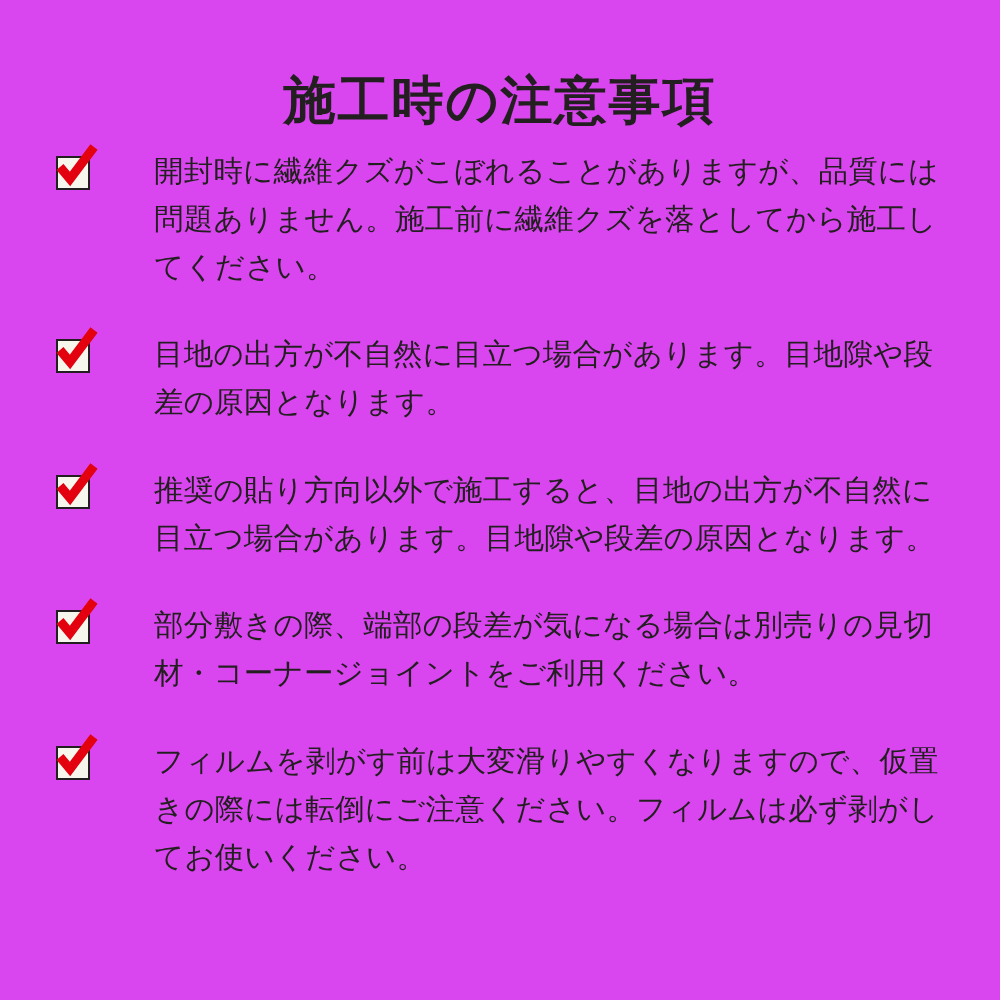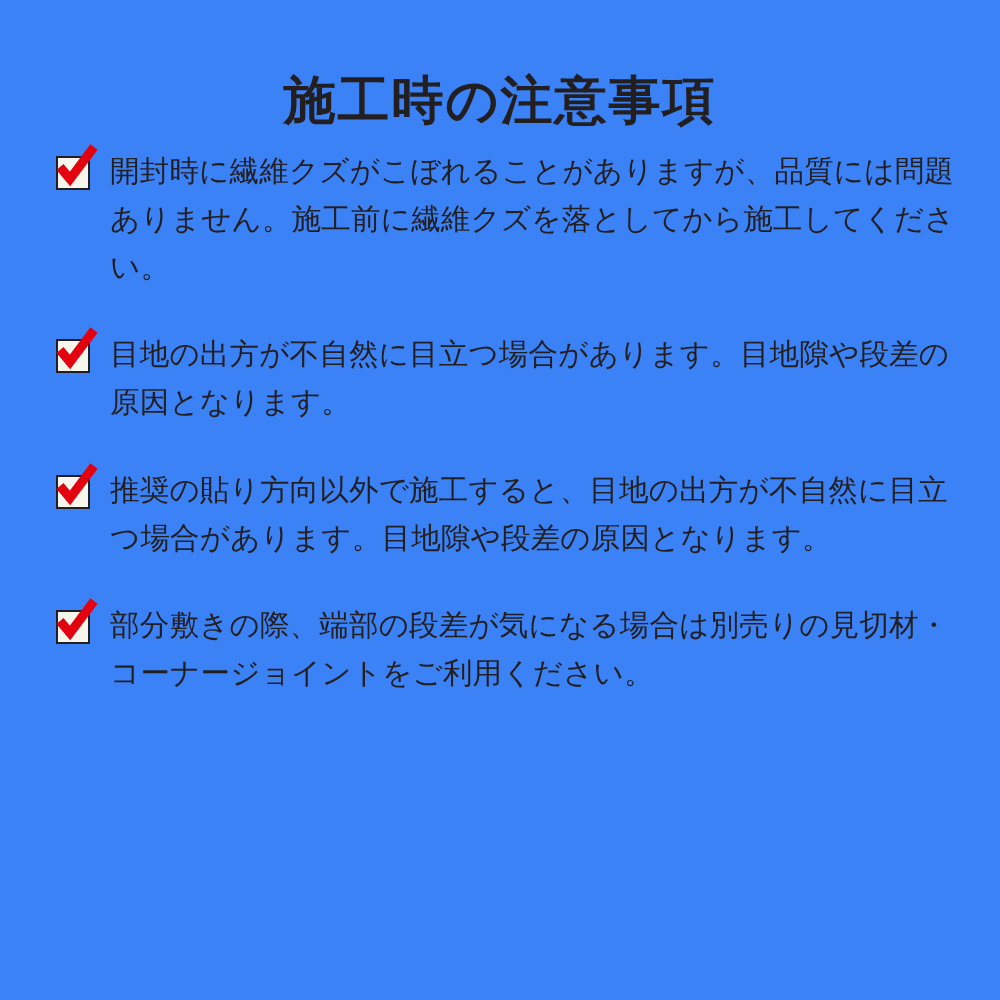--- a/index.html
+++ b/index.html
@@ -11,21 +11,21 @@
     height: 1000px;
     background: #f7f6ec;
     font-family: "DejaVu Sans", "Liberation Sans", sans-serif;
     overflow: hidden;
   }
   .page {
     position: relative;
     width: 1000px;
     height: 1000px;
     box-sizing: border-box;
-    background: #3b82f6;
+    background: #d946ef;
   }
   .page-title {
     position: absolute;
     top: 34px;
     left: 0;
     width: 1000px;
     text-align: center;
     font-size: 52px;
     font-weight: 700;
     letter-spacing: 2px;
@@ -35,20 +35,21 @@
   .notes-list {
     position: absolute;
     top: 148px;
     left: 56px;
     width: 900px;
   }
   .note-item {
     display: flex;
     align-items: flex-start;
     margin-bottom: 40px;
+    gap: 44px;
   }
   .check-box {
     position: relative;
     flex: 0 0 auto;
     width: 34px;
     height: 34px;
     margin-top: 8px;
     margin-right: 20px;
     border: 2px solid #231f20;
     box-sizing: border-box;
@@ -109,15 +110,23 @@
 
     <div class="note-item">
       <span class="check-box">
         <svg viewBox="0 0 46 46" aria-hidden="true">
           <path d="M6 22 L16 34 L40 2" fill="none" stroke="#e3000f" stroke-width="9" stroke-linecap="butt" stroke-linejoin="miter"></path>
         </svg>
       </span>
       <span class="note-text">部分敷きの際、端部の段差が気になる場合は別売りの見切材・コーナージョイントをご利用ください。</span>
     </div>
 
+    <div class="note-item">
+      <span class="check-box">
+        <svg viewBox="0 0 46 46" aria-hidden="true">
+          <path d="M6 22 L16 34 L40 2" fill="none" stroke="#e3000f" stroke-width="9" stroke-linecap="butt" stroke-linejoin="miter"></path>
+        </svg>
+      </span>
+      <span class="note-text">フィルムを剥がす前は大変滑りやすくなりますので、仮置きの際には転倒にご注意ください。フィルムは必ず剥がしてお使いください。</span>
+    </div>
 
   </div>
 </div>
 
 </body></html>

